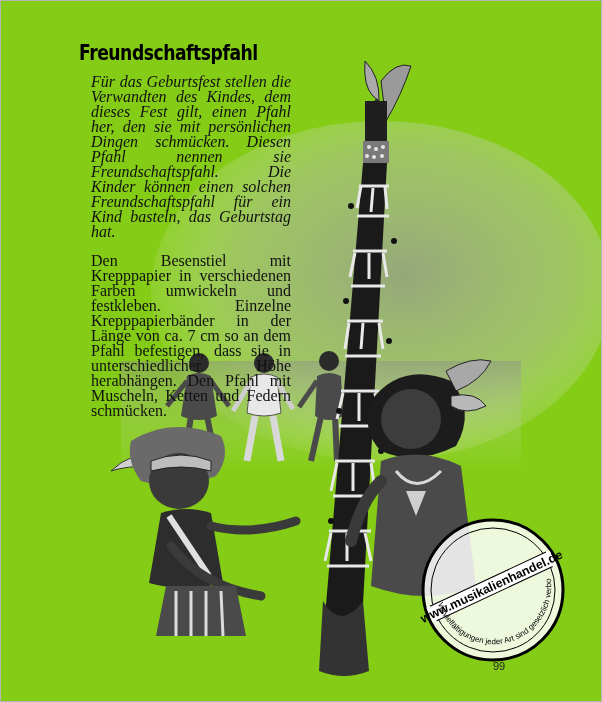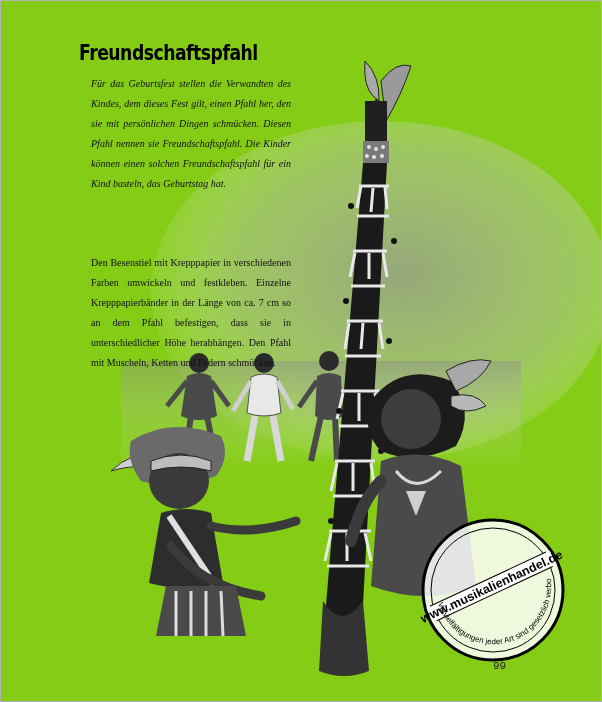--- a/index.html
+++ b/index.html
@@ -1,26 +1,26 @@
 <!DOCTYPE html>
 <html><head>
 <meta charset="utf-8">
 <style>
   html, body { margin: 0; padding: 0; background: #ffffff; }
   body { width: 602px; height: 702px; overflow: hidden; position: relative; font-family: "DejaVu Serif", serif; }
   .page { position: absolute; left: 0; top: 0; width: 600px; height: 700px; border: 1px solid #b4b4b4; background: #84cc16; overflow: hidden; }
   .title { position: absolute; left: 78px; top: 40px; font-family: "DejaVu Sans", sans-serif; font-weight: bold; font-size: 21px; letter-spacing: -0.6px; color: #000; transform: scaleX(0.82); transform-origin: left top; }
-  .text-col { position: absolute; left: 90px; width: 200px; color: #111; font-family: "Liberation Serif", serif; font-size: 10px; line-height: 20px; text-align: justify; }
+  .text-col { position: absolute; left: 90px; width: 200px; color: #111; font-family: "Liberation Serif", serif; font-size: 16px; line-height: 15px; text-align: justify; }
   .intro { top: 73px; font-style: italic; }
   .materials { top: 181px; }
   .materials p { margin: 0; }
   .materials b { font-weight: bold; }
   .instructions { top: 252px; }
   .art { position: absolute; left: 0; top: 0; width: 600px; height: 700px; }
-  .page-number { position: absolute; left: 492px; top: 659px; font-family: Liberation Mono, monospace; font-size: 11px; color: #222; }
+  .page-number { position: absolute; left: 492px; top: 659px; font-family: Liberation Sans, sans-serif; font-size: 11px; color: #222; }
   .stamp { position: absolute; left: 418px; top: 515px; width: 148px; height: 148px; }
 </style>
 </head>
 <body>
 
 <div class="page">
 
   <svg class="art" viewBox="0 0 600 700" xmlns="http://www.w3.org/2000/svg">
     <defs>
       <radialGradient id="haze" cx="0.55" cy="0.45" r="0.6">

